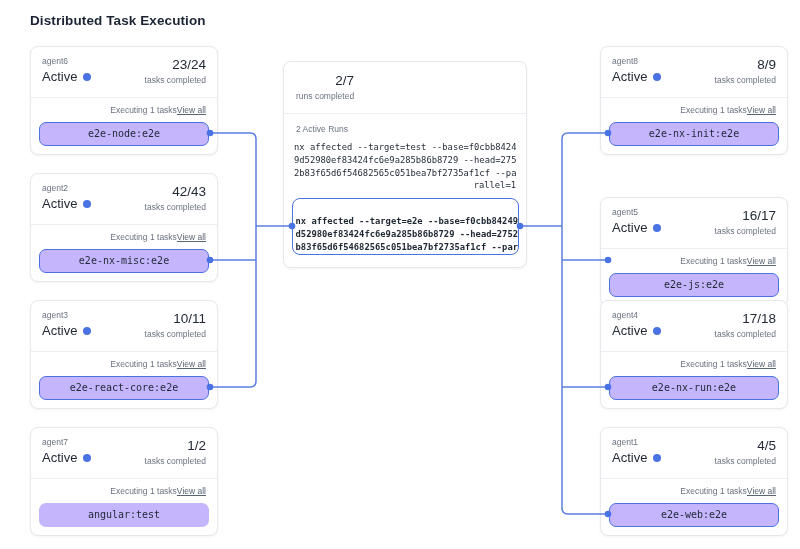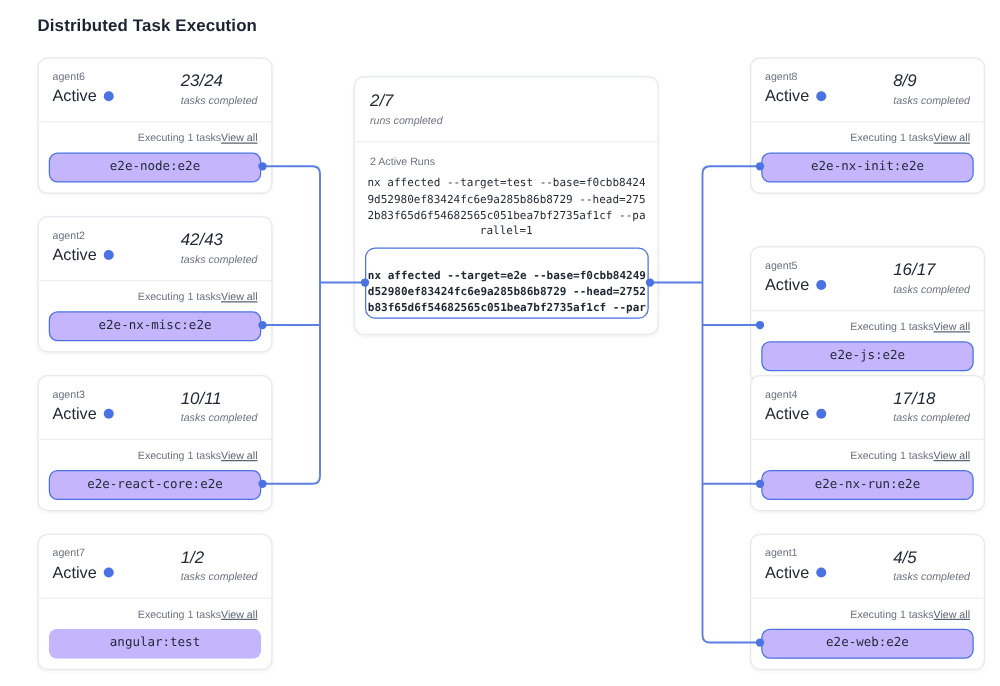--- a/index.html
+++ b/index.html
@@ -12,21 +12,21 @@
 
   
   .card { position:absolute; width:188px; height:109px; background:#fff;
           border:1px solid #e6e8ee; border-radius:8px;
           box-shadow:0 1px 3px rgba(16,24,40,.05); z-index:2; }
   .card-head { height:51px; border-bottom:1px solid #edeef2; padding:9px 11px 0 11px;
                display:flex; justify-content:space-between;gap:20px; }
   .agent-name { font-size:8.5px; color:#6b7280; margin-bottom:3px; }
   .agent-status { font-size:13px; color:#232a36; display:flex; align-items:center; gap:6px; }
   .dot { width:8px; height:8px; border-radius:50%; background:#4b72e2; display:inline-block; }
-  .head-right { padding-top:1px;font-style:italic; }
+  .head-right { text-align:right; padding-top:1px; }
   .count { font-size:13.5px; color:#232a36; margin-bottom:3px; }
   .sub { font-size:8.5px; color:#6b7280; }
   .body-row { display:flex; justify-content:flex-end; align-items:center;
               padding:7px 11px 0 11px; }
   .view-all { font-size:8.5px; color:#5b6472; text-decoration:underline; cursor:pointer; }
   .chip { position:absolute; left:8px; right:8px; top:75px; height:24px;
           border:1.5px solid #4b72e2; border-radius:7px; background:#c4b5fd;
           font-family:"DejaVu Sans Mono", monospace; font-size:10px; color:#1f2733;
           text-align:center; line-height:21px; white-space:pre; overflow:hidden; cursor:pointer; }
   .chip--plain { border-color:transparent; }
@@ -36,21 +36,21 @@
            background:#fff; border:1px solid #e6e8ee; border-radius:8px;
            box-shadow:0 1px 3px rgba(16,24,40,.05); z-index:2; }
   .panel-head { height:52px; border-bottom:1px solid #edeef2; padding:10px 12px 0 12px;
                 display:flex; justify-content:space-between; }
   .panel-label { font-size:8.5px; color:#6b7280; margin-bottom:3px; }
   .panel-status { font-size:13px; color:#232a36; display:flex; align-items:center; gap:7px; }
   .panel-status .dot { width:9px; height:9px; }
   .active-runs { position:absolute; left:12px; top:62px; font-size:8.5px; color:#6b7280; }
   .run { position:absolute; left:10px; right:10px; top:79px;
          font-family:"DejaVu Sans Mono", monospace; font-size:8.8px; line-height:12.8px;
-         color:#1f2733; text-align:center; white-space:pre; overflow:hidden; }
+         color:#1f2733; text-align:right; white-space:pre; overflow:hidden; }
   .run--active { top:136px; left:8px; right:7px; height:57px; border:1.5px solid #4b72e2;
                  border-radius:8px; padding-top:16px; cursor:pointer;font-weight:bold; }
 
   
   .wires { position:absolute; left:0; top:0; width:800px; height:549px; z-index:3;
            pointer-events:none; }
 </style>
 </head>
 <body>
 

